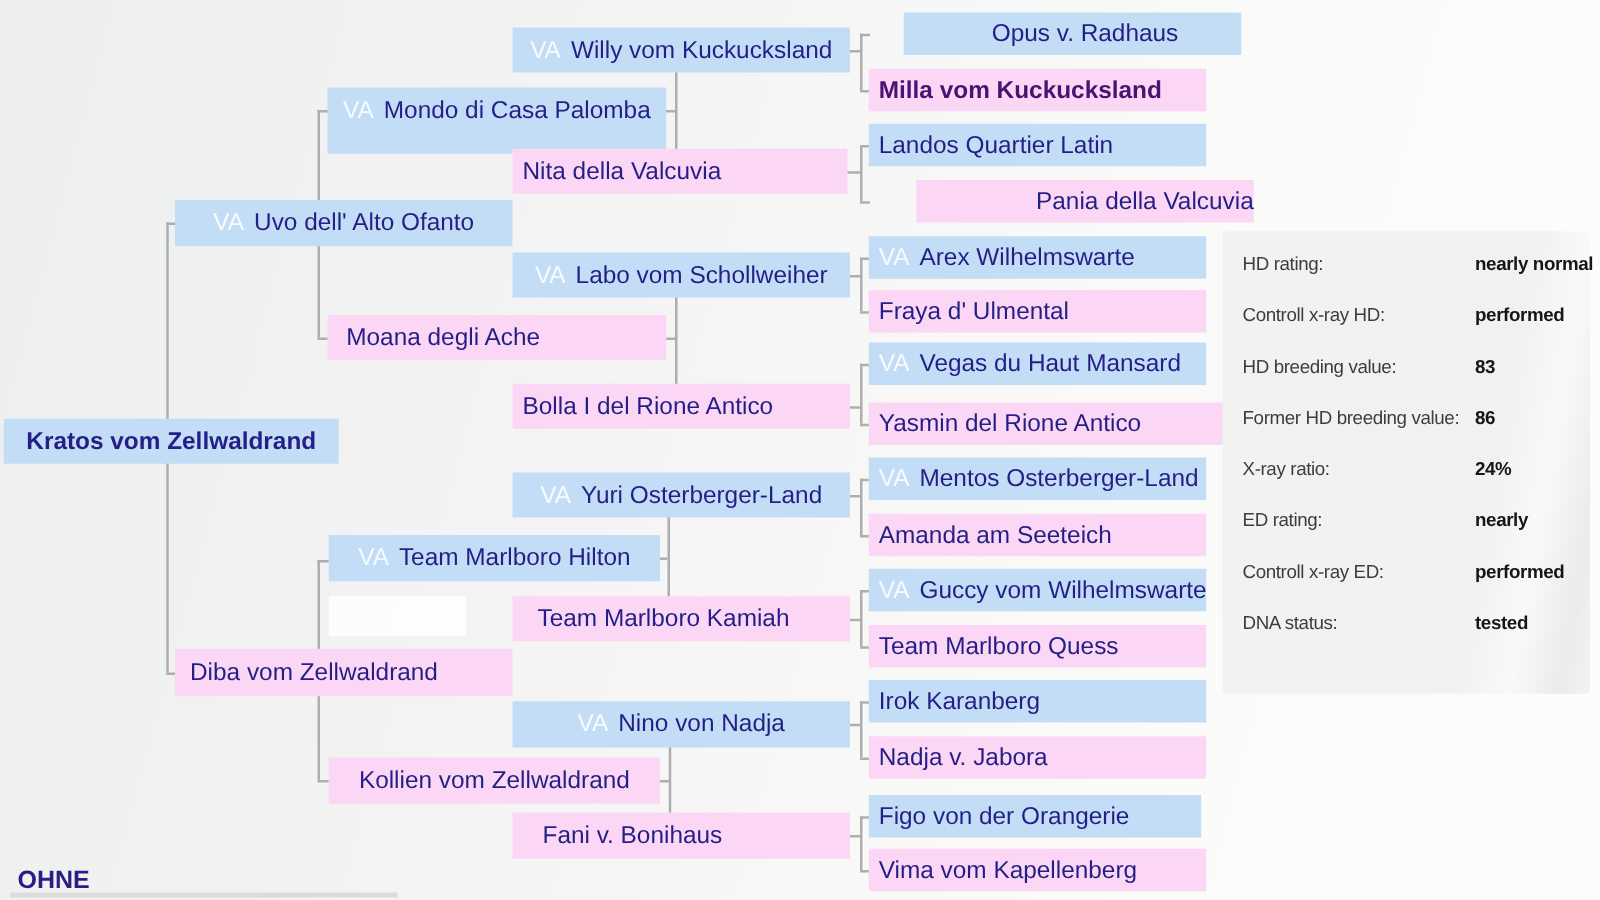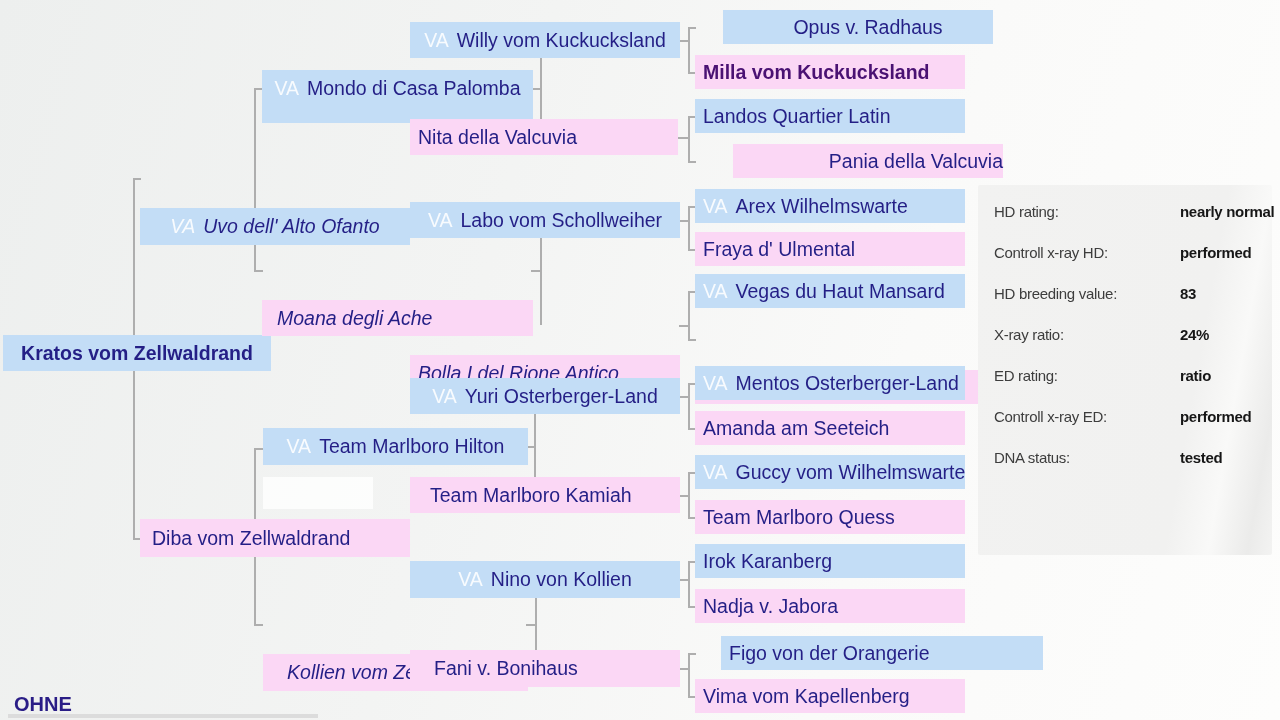--- a/index.html
+++ b/index.html
@@ -8,21 +8,21 @@
     background:linear-gradient(105deg,#edefee 0%,#f3f4f3 38%,#fafaf9 68%,#fdfdfc 100%);
     font-family:"Liberation Sans","DejaVu Sans",sans-serif;
   }
   
   .node{
     position:absolute;box-sizing:border-box;z-index:2;
     font-size:19.5px;color:#241f86;white-space:nowrap;
   }
   .node.sire{background:#c3ddf6;}
   .node.dam{background:#fbd7f5;}
-  .node.it{font-style:italic;margin-top:48px;}
+  .node.it{}
   .node.bd{font-weight:bold;}
   .node.hl{font-weight:bold;color:#4a1273;}
   .va{color:rgba(255,255,255,0.88);margin-right:8px;}
   
   .vline,.hline{position:absolute;background:#aeaeae;z-index:1;}
   .vline{width:2px;}
   .hline{height:2px;}
   
   .ghost{position:absolute;background:rgba(255,255,255,0.78);z-index:1;}
   
@@ -108,59 +108,63 @@
       <div class="node sire" style="left: 262px; top: 70px; width: 271px; height: 53px; line-height: 36px; text-align: center;"><span class="va">VA</span><span>Mondo di Casa Palomba</span></div>
       <div class="node dam it" style="left: 262px; top: 252px; width: 271px; height: 36px; line-height: 36px; text-align: left; padding-left: 15px;"><span>Moana degli Ache</span></div>
       <div class="node sire" style="left: 263px; top: 428px; width: 265px; height: 37px; line-height: 37px; text-align: center;"><span class="va">VA</span><span>Team Marlboro Hilton</span></div>
       <div class="node dam it" style="left: 263px; top: 606px; width: 265px; height: 37px; line-height: 37px; text-align: center;"><span>Kollien vom Zellwaldrand</span></div>
       <div class="node sire" style="left: 410px; top: 22px; width: 270px; height: 36px; line-height: 36px; text-align: center;"><span class="va">VA</span><span>Willy vom Kuckucksland</span></div>
       <div class="node dam" style="left: 410px; top: 119px; width: 268px; height: 36px; line-height: 36px; text-align: left; padding-left: 8px;"><span>Nita della Valcuvia</span></div>
       <div class="node sire" style="left: 410px; top: 202px; width: 270px; height: 36px; line-height: 36px; text-align: center;"><span class="va">VA</span><span>Labo vom Schollweiher</span></div>
       <div class="node dam it" style="left: 410px; top: 307px; width: 270px; height: 36px; line-height: 36px; text-align: left; padding-left: 8px;"><span>Bolla I del Rione Antico</span></div>
       <div class="node sire" style="left: 410px; top: 378px; width: 270px; height: 36px; line-height: 36px; text-align: center;"><span class="va">VA</span><span>Yuri Osterberger-Land</span></div>
       <div class="node dam" style="left: 410px; top: 477px; width: 270px; height: 36px; line-height: 36px; text-align: left; padding-left: 20px;"><span>Team Marlboro Kamiah</span></div>
-      <div class="node sire" style="left: 410px; top: 561px; width: 270px; height: 37px; line-height: 37px; text-align: center;"><span class="va">VA</span><span>Nino von Kollien</span></div>
+      <div class="node sire" style="left: 410px; top: 561px; width: 270px; height: 37px; line-height: 37px; text-align: center;"><span class="va">VA</span><span>Nino von Nadja</span></div>
       <div class="node dam" style="left: 410px; top: 650px; width: 270px; height: 37px; line-height: 37px; text-align: left; padding-left: 24px;"><span>Fani v. Bonihaus</span></div>
       <div class="node sire" style="left: 695px; top: 10px; width: 270px; height: 34px; line-height: 34px; text-align: center; padding-left: 20px; margin-left: 28px;"><span>Opus v. Radhaus</span></div>
       <div class="node dam bd hl" style="left: 695px; top: 55px; width: 270px; height: 34px; line-height: 34px; text-align: left; padding-left: 8px;"><span>Milla vom Kuckucksland</span></div>
       <div class="node sire" style="left: 695px; top: 99px; width: 270px; height: 34px; line-height: 34px; text-align: left; padding-left: 8px;"><span>Landos Quartier Latin</span></div>
       <div class="node dam" style="left: 733px; top: 144px; width: 270px; height: 34px; line-height: 34px; text-align: right; padding-left: 8px;"><span>Pania della Valcuvia</span></div>
       <div class="node sire" style="left: 695px; top: 189px; width: 270px; height: 34px; line-height: 34px; text-align: left; padding-left: 8px;"><span class="va">VA</span><span>Arex Wilhelmswarte</span></div>
       <div class="node dam" style="left: 695px; top: 232px; width: 270px; height: 34px; line-height: 34px; text-align: left; padding-left: 8px;"><span>Fraya d' Ulmental</span></div>
       <div class="node sire" style="left: 695px; top: 274px; width: 270px; height: 34px; line-height: 34px; text-align: left; padding-left: 8px;"><span class="va">VA</span><span>Vegas du Haut Mansard</span></div>
       <div class="node dam it" style="left: 695px; top: 322px; width: 292px; height: 34px; line-height: 34px; text-align: left; padding-left: 8px;"><span>Yasmin del Rione Antico</span></div>
       <div class="node sire" style="left: 695px; top: 366px; width: 270px; height: 34px; line-height: 34px; text-align: left; padding-left: 8px;"><span class="va">VA</span><span>Mentos Osterberger-Land</span></div>
       <div class="node dam" style="left: 695px; top: 411px; width: 270px; height: 34px; line-height: 34px; text-align: left; padding-left: 8px;"><span>Amanda am Seeteich</span></div>
       <div class="node sire" style="left: 695px; top: 455px; width: 270px; height: 34px; line-height: 34px; text-align: left; padding-left: 8px;"><span class="va">VA</span><span>Guccy vom Wilhelmswarte</span></div>
       <div class="node dam" style="left: 695px; top: 500px; width: 270px; height: 34px; line-height: 34px; text-align: left; padding-left: 8px;"><span>Team Marlboro Quess</span></div>
       <div class="node sire" style="left: 695px; top: 544px; width: 270px; height: 34px; line-height: 34px; text-align: left; padding-left: 8px;"><span>Irok Karanberg</span></div>
       <div class="node dam" style="left: 695px; top: 589px; width: 270px; height: 34px; line-height: 34px; text-align: left; padding-left: 8px;"><span>Nadja v. Jabora</span></div>
-      <div class="node sire" style="left: 721px; top: 636px; width: 322px; height: 34px; line-height: 34px; text-align: left; padding-left: 8px;"><span>Figo von der Orangerie</span></div>
+      <div class="node sire" style="left: 695px; top: 636px; width: 266px; height: 34px; line-height: 34px; text-align: left; padding-left: 8px;"><span>Figo von der Orangerie</span></div>
       <div class="node dam" style="left: 695px; top: 679px; width: 270px; height: 34px; line-height: 34px; text-align: left; padding-left: 8px;"><span>Vima vom Kapellenberg</span></div>
     </div>
   <div id="health-panel">
       <div class="hp-row">
         <div class="hp-label">HD rating:</div>
         <div class="hp-value">nearly normal</div>
       </div>
       <div class="hp-row">
         <div class="hp-label">Controll x-ray HD:</div>
         <div class="hp-value">performed</div>
       </div>
       <div class="hp-row">
         <div class="hp-label">HD breeding value:</div>
         <div class="hp-value">83</div>
       </div>
       <div class="hp-row">
+        <div class="hp-label">Former HD breeding value:</div>
+        <div class="hp-value">86</div>
+      </div>
+      <div class="hp-row">
         <div class="hp-label">X-ray ratio:</div>
         <div class="hp-value">24%</div>
       </div>
       <div class="hp-row">
         <div class="hp-label">ED rating:</div>
-        <div class="hp-value">ratio</div>
+        <div class="hp-value">nearly</div>
       </div>
       <div class="hp-row">
         <div class="hp-label">Controll x-ray ED:</div>
         <div class="hp-value">performed</div>
       </div>
       <div class="hp-row">
         <div class="hp-label">DNA status:</div>
         <div class="hp-value">tested</div>
       </div>
     </div>

